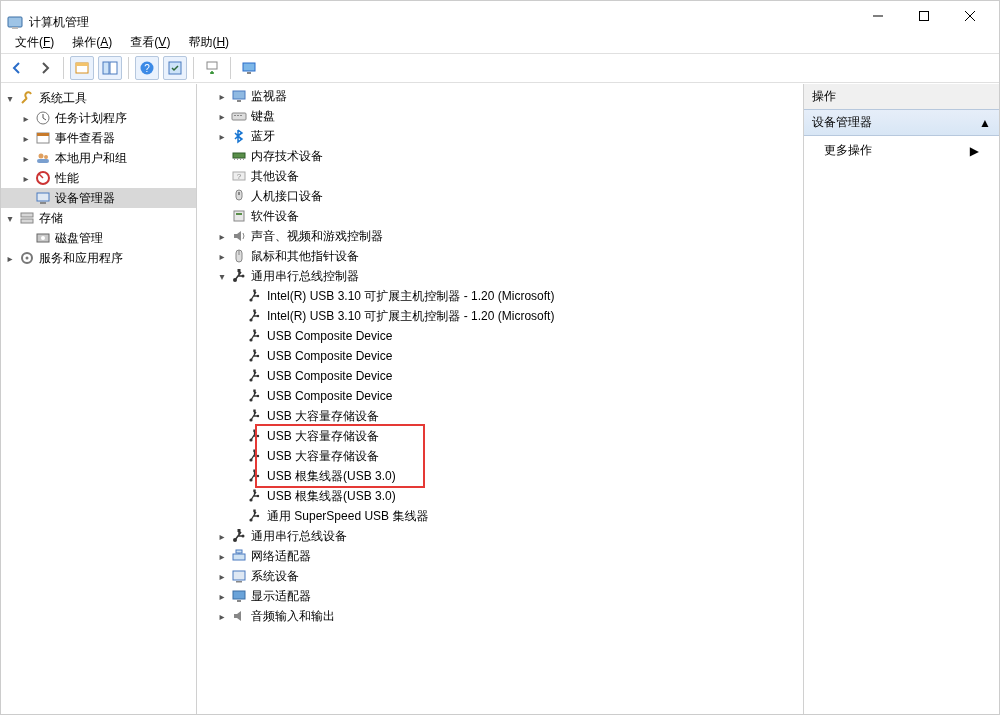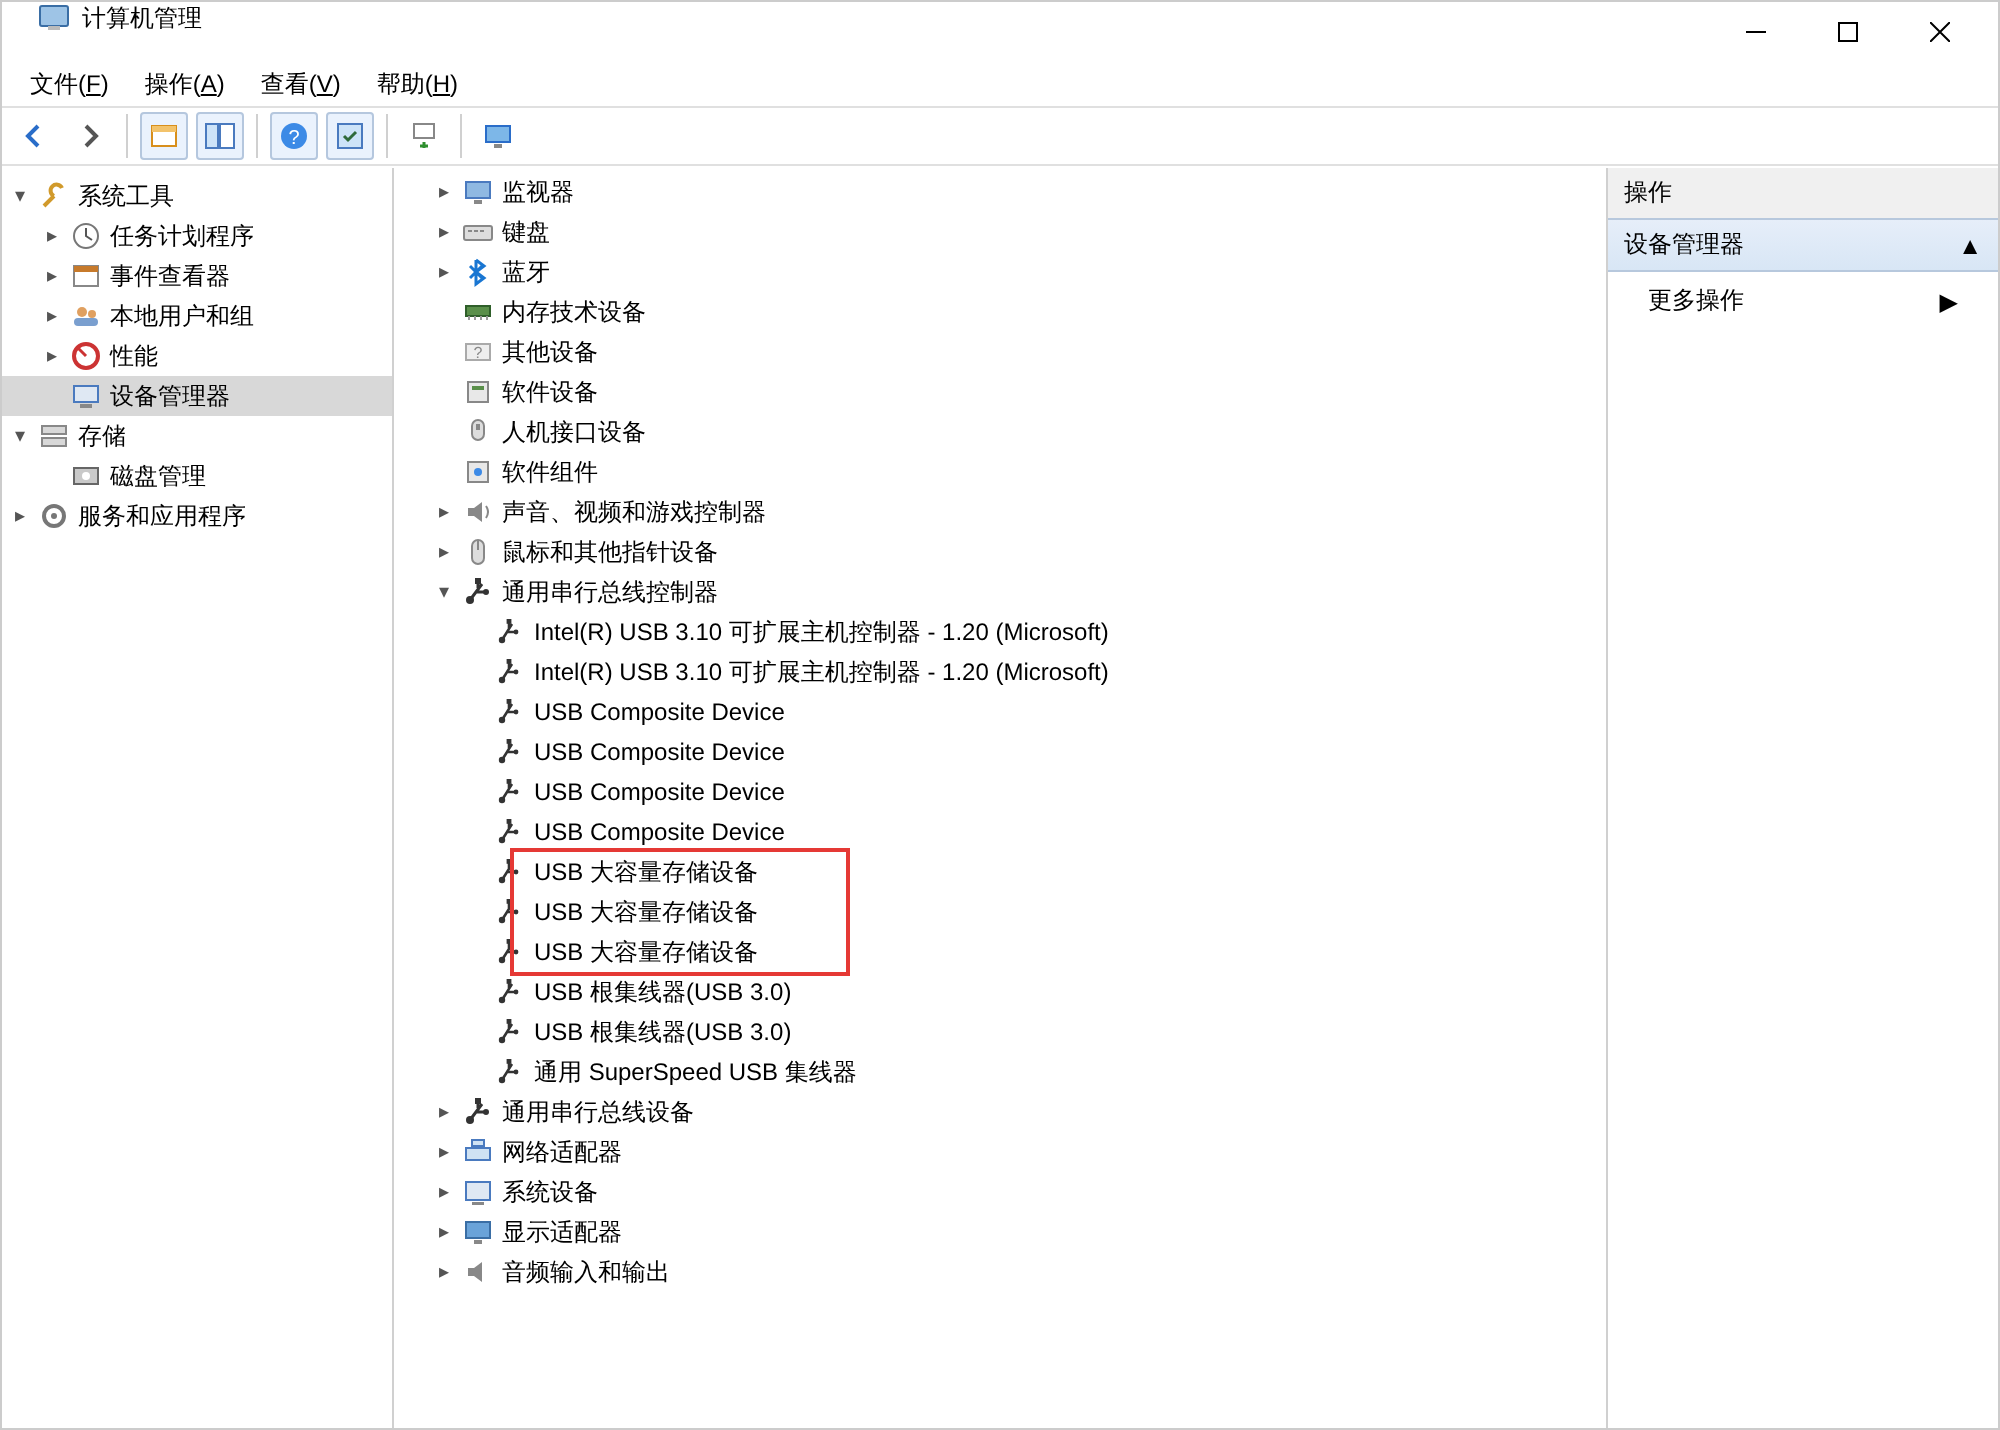--- a/index.html
+++ b/index.html
@@ -1,18 +1,18 @@
 <!DOCTYPE html>
 <html><head>
 <meta charset="utf-8">
 <style>
   * { box-sizing: border-box; margin: 0; padding: 0; }
   html, body { width: 1000px; height: 715px; font-family: "Microsoft YaHei", "Segoe UI", sans-serif; font-size: 12px; background: #fff; overflow: hidden; }
   .window { width: 1000px; height: 715px; border: 1px solid #ccc; display: flex; flex-direction: column; background: #fff; position: relative; }
-  .titlebar { height: 30px; display: flex; align-items: flex-start; padding: 0 6px; font-size: 12px; margin-left: 12px; }
+  .titlebar { height: 30px; display: flex; align-items: flex-end; padding: 0 6px; font-size: 12px; }
   .titlebar .icon { width: 16px; height: 16px; margin-right: 6px; display: inline-flex; align-items: center; justify-content: center; }
   .titlebar .spacer { flex: 1; }
   .win-controls { display: flex; height: 30px; }
   .win-btn { width: 46px; height: 30px; display: flex; align-items: center; justify-content: center; color: #000; }
   .menubar { height: 22px; display: flex; align-items: center; padding: 0 6px; gap: 2px; }
   .menubar .menu-item { padding: 2px 8px; cursor: default; }
   .menubar .mnemonic { text-decoration: underline; }
   .toolbar { height: 30px; border-top: 1px solid #e0e0e0; border-bottom: 1px solid #e0e0e0; display: flex; align-items: center; padding: 0 4px; gap: 4px; }
   .toolbar .tb-btn { width: 24px; height: 24px; display: flex; align-items: center; justify-content: center; border: 1px solid transparent; border-radius: 2px; }
   .toolbar .tb-btn.box { border-color: #b5c7de; background: #eaf2fd; }
@@ -289,45 +289,35 @@
                   <rect x="2" y="4" width="12" height="8" fill="#eee" stroke="#aaa"></rect>
                   <text x="8" y="11" font-size="8" text-anchor="middle" fill="#888">?</text>
                 </svg>
               </span>
               <span class="node-label">其他设备</span>
             </li>
             <li class="tree-row m-indent-0">
               <span class="twisty blank">▸</span>
               <span class="node-icon">
                 <svg width="16" height="16" viewBox="0 0 16 16">
+                  <rect x="5" y="2" width="6" height="10" rx="3" fill="#ddd" stroke="#888"></rect>
+                  <rect x="7" y="4" width="2" height="3" fill="#888"></rect>
+                </svg>
+              </span>
+              <span class="node-label">人机接口设备</span>
+            </li>
+            <li class="tree-row m-indent-0">
+              <span class="twisty blank">▸</span>
+              <span class="node-icon">
+                <svg width="16" height="16" viewBox="0 0 16 16">
                   <rect x="3" y="3" width="10" height="10" fill="#e8e8e8" stroke="#888"></rect>
                   <rect x="5" y="5" width="6" height="2" fill="#5a8f4a"></rect>
                 </svg>
               </span>
               <span class="node-label">软件设备</span>
-            </li>
-            <li class="tree-row m-indent-0">
-              <span class="twisty blank">▸</span>
-              <span class="node-icon">
-                <svg width="16" height="16" viewBox="0 0 16 16">
-                  <rect x="5" y="2" width="6" height="10" rx="3" fill="#ddd" stroke="#888"></rect>
-                  <rect x="7" y="4" width="2" height="3" fill="#888"></rect>
-                </svg>
-              </span>
-              <span class="node-label">人机接口设备</span>
-            </li>
-            <li class="tree-row m-indent-0">
-              <span class="twisty blank">▸</span>
-              <span class="node-icon">
-                <svg width="16" height="16" viewBox="0 0 16 16">
-                  <rect x="3" y="3" width="10" height="10" fill="#e8e8e8" stroke="#888"></rect>
-                  <circle cx="8" cy="8" r="2" fill="#3c8ae6"></circle>
-                </svg>
-              </span>
-              <span class="node-label">软件组件</span>
             </li>
             <li class="tree-row m-indent-0">
               <span class="twisty">▸</span>
               <span class="node-icon">
                 <svg width="16" height="16" viewBox="0 0 16 16">
                   <path d="M3 6 L6 6 L10 3 L10 13 L6 10 L3 10 Z" fill="#888"></path>
                   <path d="M12 5 Q14 8 12 11" fill="none" stroke="#888"></path>
                 </svg>
               </span>
               <span class="node-label">声音、视频和游戏控制器</span>

